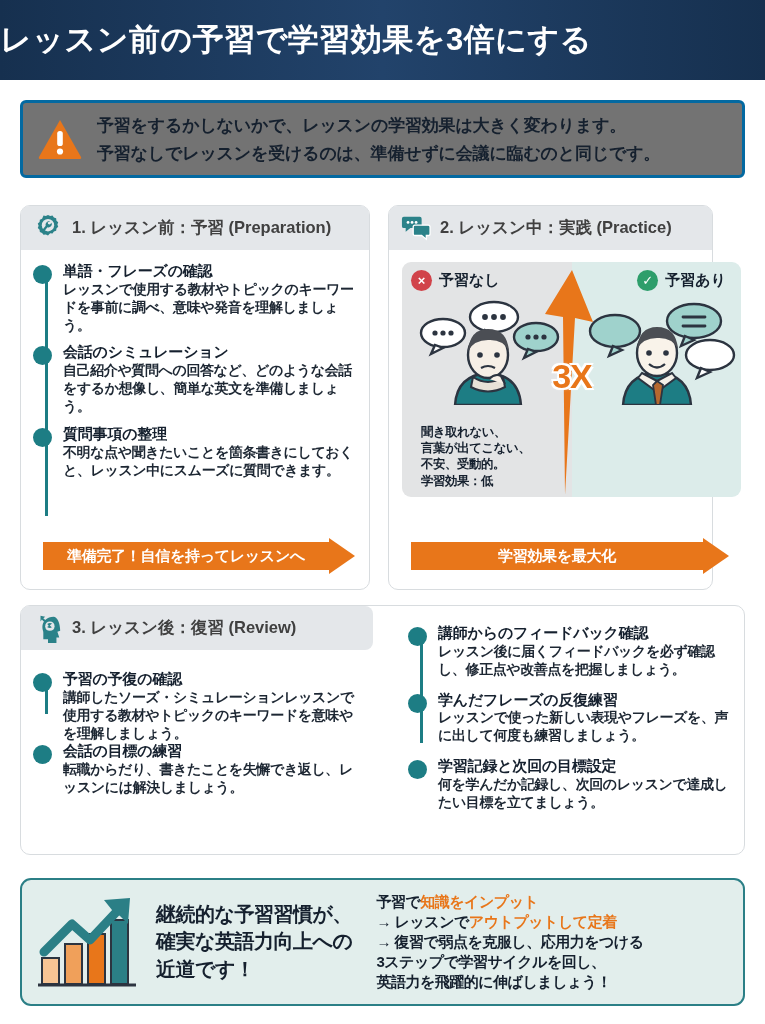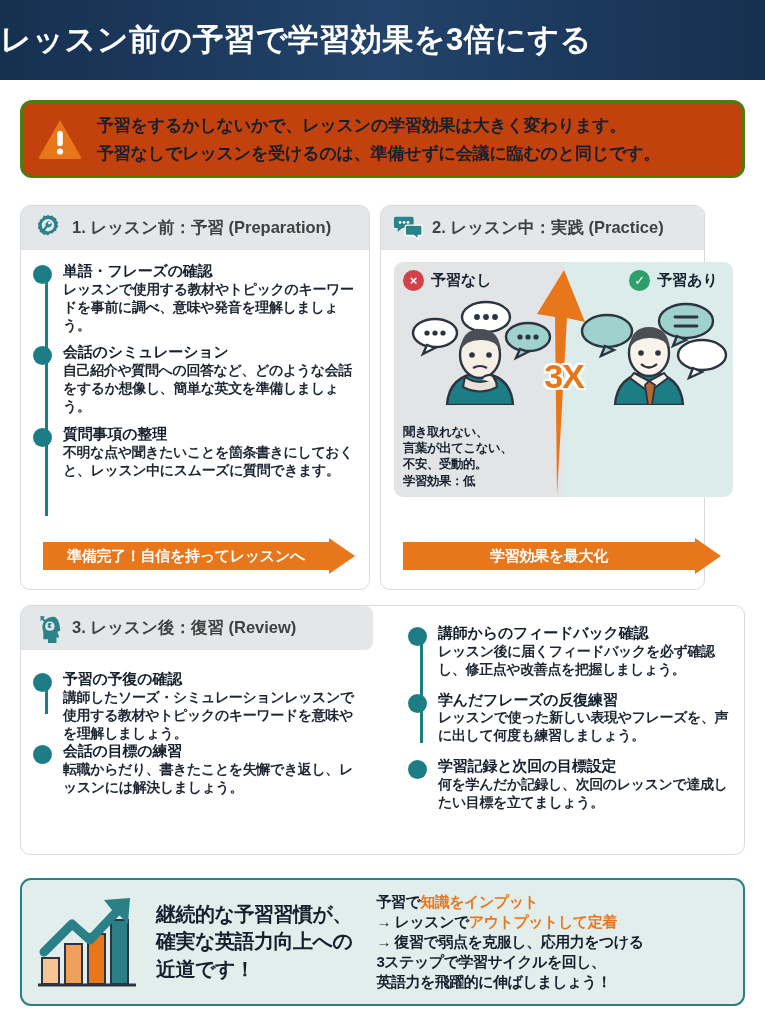--- a/index.html
+++ b/index.html
@@ -35,23 +35,23 @@
     font-weight: bold;
     letter-spacing: 0.5px;
     white-space: nowrap;
   }
 
   
   .alert-box {
     position: absolute;
     left: 20px; top: 100px;
     width: 725px; height: 78px;
-    background: #c2410c;
-    border: 3px solid #4d7c0f;
-    border-radius: 12px;
+    background: #737373;
+    border: 3px solid #0369a1;
+    border-radius: 6px;
     display: flex;
     align-items: center;
     padding: 0 14px;
     gap: 14px;
   }
   .warn-icon { width: 46px; height: 42px; flex: none; }
   .alert-lines { display: flex; flex-direction: column; gap: 5px; }
   .alert-lines span {
     font-size: 17px;
     font-weight: bold;
@@ -290,21 +290,21 @@
     </div>
 
     <div class="arrow-banner" style="left:22px; top:332px; width:312px;">
       <div class="bar">
           <span>準備完了！自信を持ってレッスンへ</span>
         </div>
       <div class="head"></div>
     </div>
   </div>
 
-  <div class="card" style="left:380px; top:205px; width:325px; height:385px;">
+  <div class="card" style="left:388px; top:205px; width:325px; height:385px;">
     <div class="card-head">
       <svg class="head-icon" viewBox="0 0 32 32">
         <path fill="#2b8289" d="M3 4h17a2 2 0 0 1 2 2v8a2 2 0 0 1-2 2H10l-5 4v-4H3a2 2 0 0 1-2-2V6a2 2 0 0 1 2-2z"></path>
         <circle cx="7.5" cy="10" r="1.5" fill="#ffffff"></circle>
         <circle cx="11.8" cy="10" r="1.5" fill="#ffffff"></circle>
         <circle cx="16.1" cy="10" r="1.5" fill="#ffffff"></circle>
         <path fill="#2b8289" stroke="#ffffff" stroke-width="1.4" d="M15 13h14a2 2 0 0 1 2 2v7a2 2 0 0 1-2 2h-2v4l-5-4h-7a2 2 0 0 1-2-2v-7a2 2 0 0 1 2-2z"></path>
       </svg>
       <div class="head-title">2. レッスン中：実践 (Practice)</div>
     </div>
@@ -346,21 +346,21 @@
             <path d="M44 112 q2-30 33-32 q31 2 33 32z" fill="#1d7d84" stroke="#2c3440" stroke-width="2.4"></path>
             <path d="M62 84 q15 10 30 0 l2 10 q-17 9 -34 0z" fill="#e8e2d8" stroke="#2c3440" stroke-width="2"></path>
             <ellipse cx="77" cy="62" rx="20" ry="23" fill="#f6efe6" stroke="#2c3440" stroke-width="2.4"></ellipse>
             <path d="M57 58 q2-22 20-22 q19 0 21 22 q-6-12 -21-11 q-14 0-20 11z" fill="#4b4e54"></path>
             <circle cx="69" cy="62" r="2.8" fill="#2c3440"></circle>
             <circle cx="86" cy="62" r="2.8" fill="#2c3440"></circle>
             <path d="M70 75 q7-4 14 0" stroke="#2c3440" stroke-width="2.2" fill="none"></path>
             <path d="M78 86 q6-6 12-3 l4 8" stroke="#2c3440" stroke-width="2.2" fill="#f6efe6"></path>
           </svg>
         </div>
-        <div class="cmp-text" style="white-space:pre-line;">聞き取れない、
+        <div class="cmp-text" style="white-space:pre-line;margin-left:10px;">聞き取れない、
 言葉が出てこない、
 不安、受動的。
 学習効果：低</div>
       </div>
 
       <div class="cmp-side cmp-right">
         <div class="cmp-head" style="justify-content:flex-end; padding-right:6px;">
           <div class="badge badge-v">✓</div>
           <div class="lbl">予習あり</div>
         </div>

